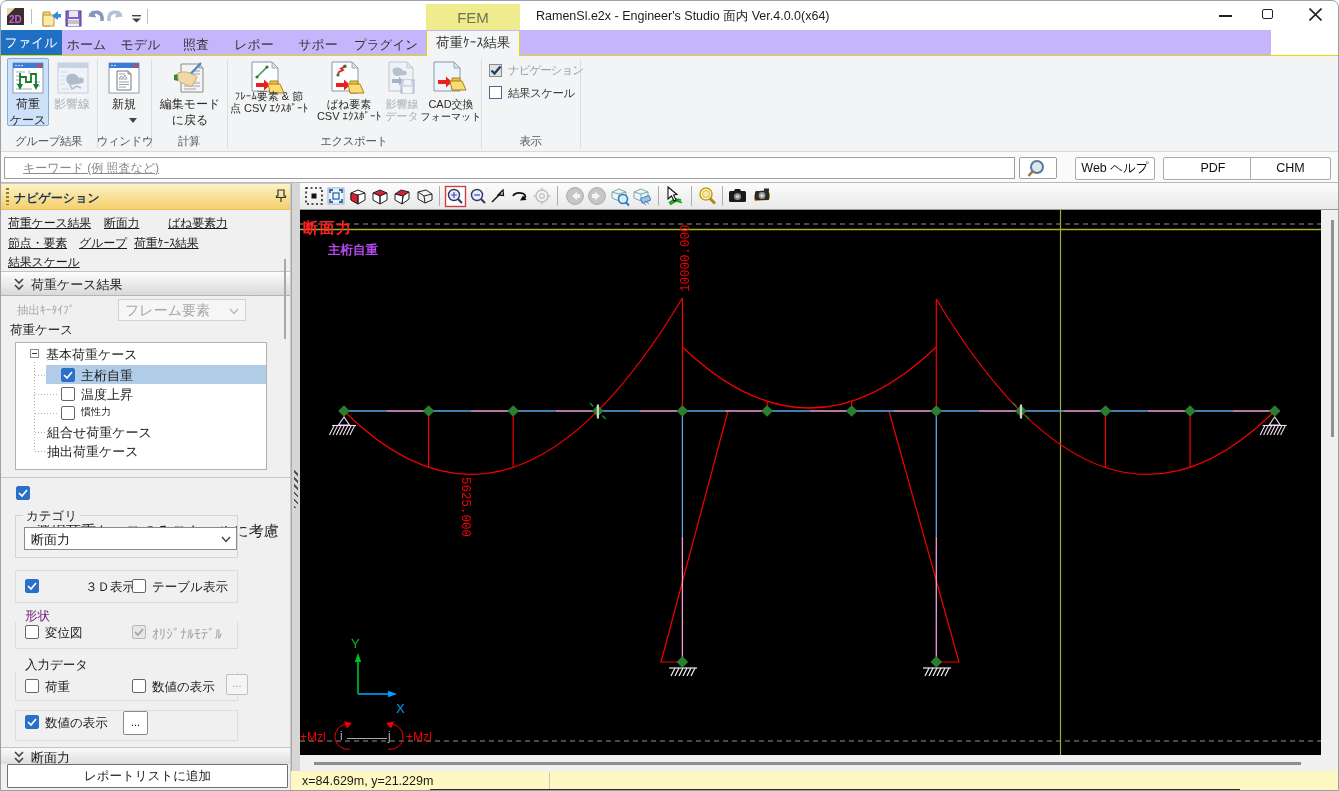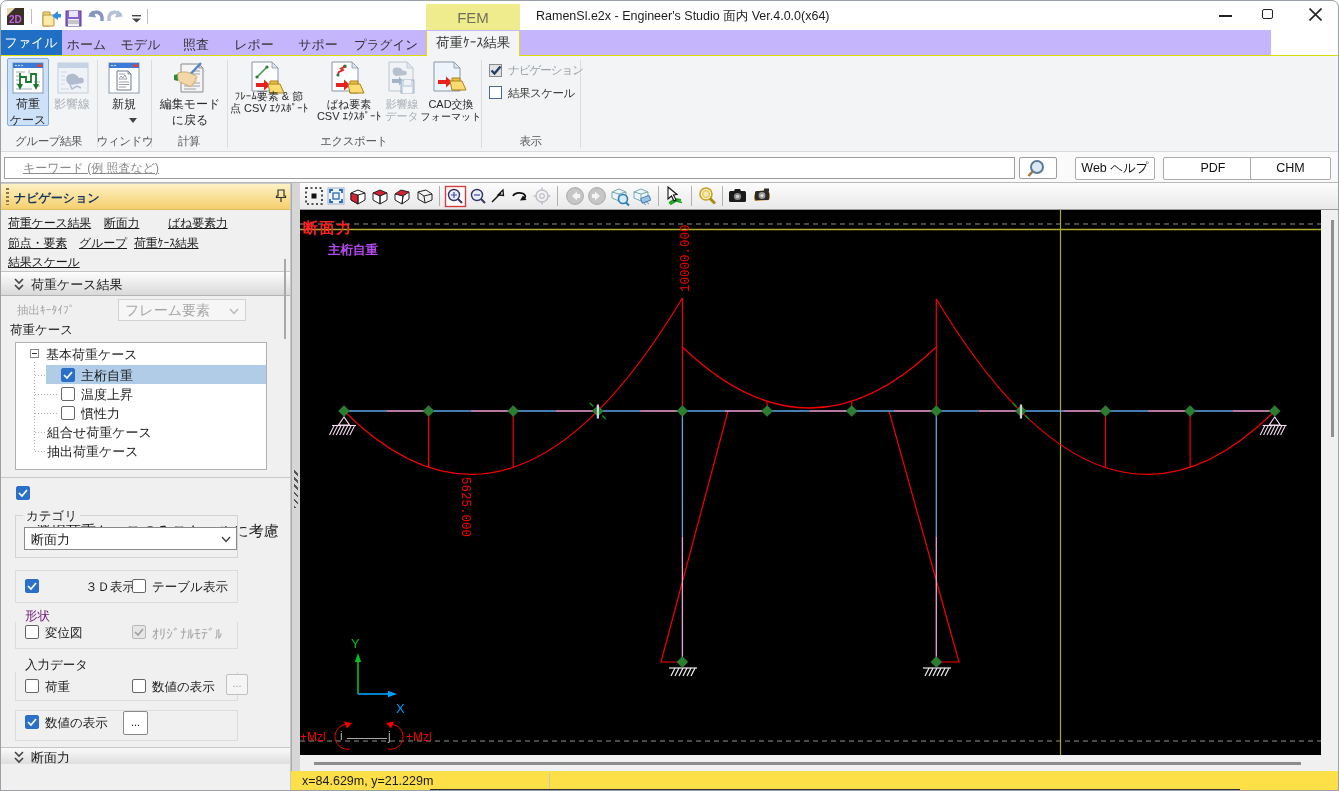--- a/index.html
+++ b/index.html
@@ -279,21 +279,21 @@
 
     <div class="abs" style="left:30px;top:22px;width:220px;height:19px;background:#b0cce6;"></div>
     <div class="abs cbx" style="left:45px;top:25px;background:#2a70c8;border-color:#2a70c8;"></div>
     <svg class="abs" style="left:47px;top:28px;" width="10" height="9">
         <path d="M1,4 L4,7 L9,1" stroke="#fff" stroke-width="1.7" fill="none"></path>
       </svg>
     <div class="abs" style="left:65px;top:24px;font-size:13px;color:#1a1a1a;">主桁自重</div>
     <div class="abs cbx" style="left:45px;top:44px;"></div>
     <div class="abs" style="left:65px;top:43px;font-size:13px;color:#1a1a1a;">温度上昇</div>
     <div class="abs cbx" style="left:45px;top:63px;"></div>
-    <div class="abs" style="left:65px;top:62px;font-size:13px;color:#1a1a1a;">慣性力</div>
+    <div class="abs" style="left:65px;top:62px;font-size:10px;color:#1a1a1a;">慣性力</div>
     <div class="abs" style="left:31px;top:81px;font-size:13px;color:#1a1a1a;">組合せ荷重ケース</div>
     <div class="abs" style="left:31px;top:100px;font-size:13px;color:#1a1a1a;">抽出荷重ケース</div>
   </div>
   <div class="abs" style="left:0;top:293px;width:289px;height:1px;background:#c8c8c8;"></div>
 
   <div class="abs cbx" style="left:15px;top:302px;background:#2a70c8;border-color:#2a70c8;"></div>
   <svg class="abs" style="left:17px;top:305px;" width="10" height="9">
       <path d="M1,4 L4,7 L9,1" stroke="#fff" stroke-width="1.7" fill="none"></path>
     </svg>
   <div class="abs" style="left:35px;top:301px;font-size:15px;color:#1a1a1a;margin-top:37px;">選択荷重ケースのみスケールに考慮</div>
@@ -342,20 +342,21 @@
   <div class="abs" style="left:44px;top:531px;font-size:12.5px;color:#1a1a1a;">数値の表示</div>
   <div class="abs" style="left:122px;top:527px;width:25px;height:24px;background:#fff;border:1px solid #8a8a8a;border-radius:2px;color:#1a1a1a;font-size:11px;text-align:center;line-height:20px;">...</div>
 
   <div class="abs" style="left:0;top:563px;width:289px;height:17px;background:linear-gradient(#fafafa,#dedede);border-top:1px solid #c4c4c4;">
     <svg class="abs" style="left:12px;top:3px;" width="12" height="13">
         <path d="M2,1 L6,5 L10,1 M2,7 L6,11 L10,7" stroke="#444" stroke-width="1.6" fill="none"></path>
       </svg>
     <div class="abs" style="left:30px;top:1px;font-size:13px;color:#1a1a1a;">断面力</div>
   </div>
 
+  <div class="abs" style="left:6px;top:580px;width:281px;height:24px;background:#fff;border:1px solid #707070;border-radius:1px;font-size:12.5px;color:#1a1a1a;text-align:center;line-height:22px;">レポートリストに追加</div>
 </div>
 <style>
 .lnk { font-size:12px; letter-spacing:-0.2px; color:#1a1a1a; text-decoration:underline; }
 .cbx { width:14px; height:14px; background:#fff; border:1px solid #666; border-radius:2px; }
 </style>
 
 <div class="abs" style="left:291px;top:183px;width:9px;height:588px;background:#d6d6d6;border-left:1px solid #aaa;">
   <div class="abs" style="left:2px;top:287px;width:4px;height:38px;background-image:repeating-linear-gradient(45deg,#555 0 2px,transparent 2px 5px);"></div>
 </div>
 
@@ -633,18 +634,18 @@
 </div>
 
 <div class="abs" style="left:1321px;top:210px;width:18px;height:545px;background:#f0f0f0;">
   <div class="abs" style="left:10px;top:10px;width:3px;height:217px;background:#909090;"></div>
 </div>
 
 <div class="abs" style="left:300px;top:755px;width:1039px;height:16px;background:#f0f0f0;">
   <div class="abs" style="left:14px;top:7px;width:987px;height:3px;background:#8d8d8d;"></div>
 </div>
 
-<div class="abs" style="left:291px;top:771px;width:1048px;height:20px;background:#fde047;">
+<div class="abs" style="left:291px;top:771px;width:1048px;height:20px;background:#fef9c3;">
   <div class="abs" style="left:11px;top:3px;font-size:12.5px;color:#1a1a1a;">x=84.629m, y=21.229m</div>
   <div class="abs" style="left:258px;top:1px;width:1px;height:18px;background:#c9c9c9;"></div>
 </div>
 <div class="abs" style="left:430px;top:789px;width:810px;height:2px;background:#2c2c2c;"></div>
 <div class="abs" style="left:0;top:0;width:1339px;height:791px;border:1px solid #9aa0a8;border-radius:7px 7px 0 0;pointer-events:none;"></div>
 
 </body></html>

